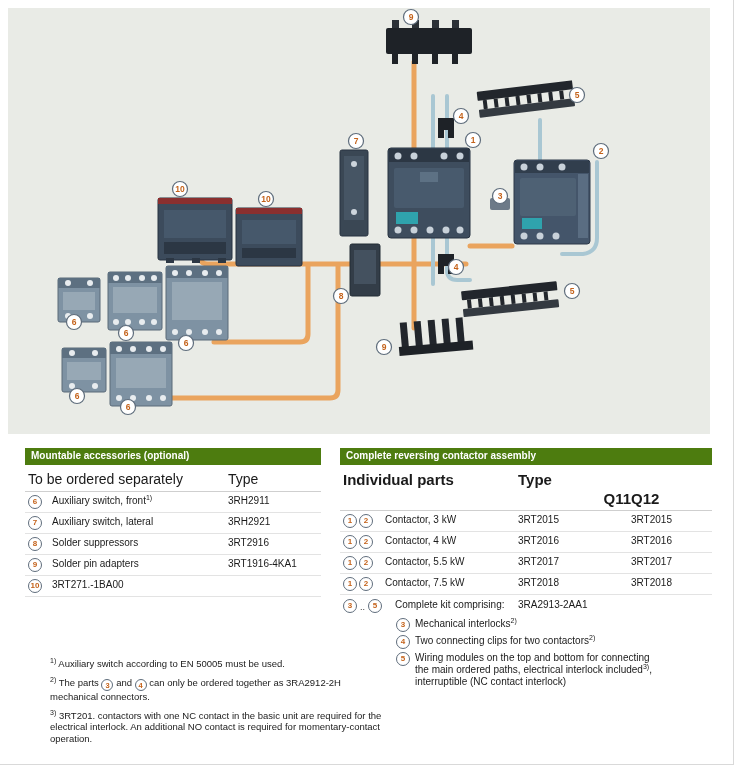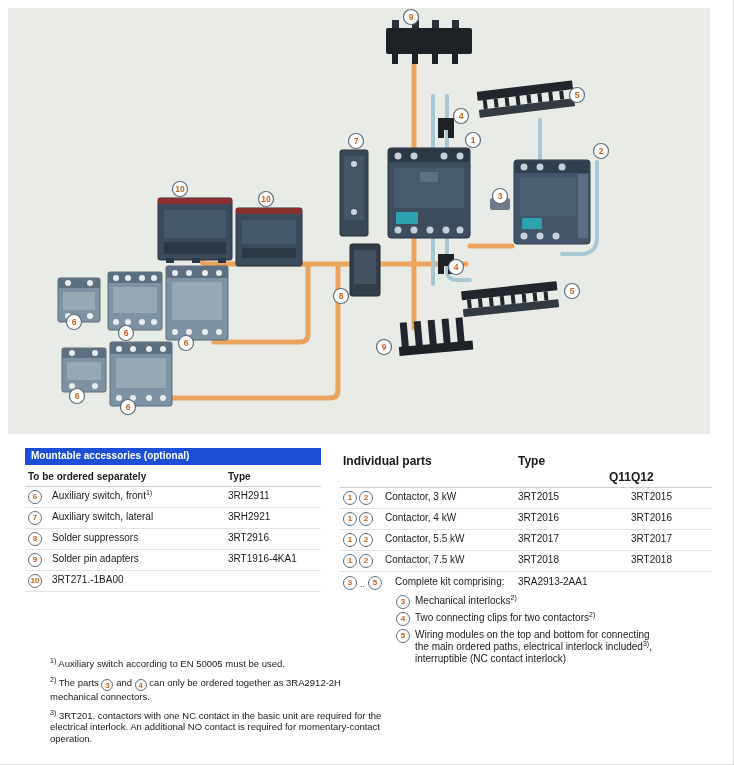--- a/index.html
+++ b/index.html
@@ -6,30 +6,30 @@
   html,body { background:#ffffff; }
   body { font-family:"Liberation Sans", sans-serif; color:#1a1a1a; }
   .page { position:relative; width:734px; height:765px; background:#fff;
           border-right:1px solid #d9d9d9; border-bottom:1px solid #d9d9d9; overflow:hidden; }
   .illustration { position:absolute; top:0; left:0; width:734px; height:440px; }
   .co-num { font-family:"Liberation Sans", sans-serif; font-size:8.5px; font-weight:bold; fill:#c4621a; }
 
   .tables-area { position:absolute; top:448px; left:0; width:734px; height:317px; }
   .tbl-left  { position:absolute; left:25px;  top:0; width:296px; }
   .tbl-right { position:absolute; left:340px; top:0; width:372px; }
-  .bar { background:#1d4ed8; color:#fff; font-size:10px; font-weight:bold;
+  .bar { background:#4d7c0f; color:#fff; font-size:10px; font-weight:bold;
          padding:2px 6px 3px; line-height:12px; }
 
-  .l-head { display:grid; grid-template-columns:200px 1fr; font-size:10px; font-weight:bold;
+  .l-head { display:grid; grid-template-columns:200px 1fr; font-size:14px; font-weight:normal;
             padding:6px 0 4px 3px; border-bottom:1px solid #cfcfcf; }
   .a-row { display:grid; grid-template-columns:24px 176px 1fr; align-items:start;
            padding:3px 0 3px 3px; border-bottom:1px solid #e3e3e3; font-size:10px; line-height:12px; }
   .a-row:last-child { border-bottom:none; }
 
-  .r-head { display:grid; grid-template-columns:175px 113px 1fr; font-size:12px; font-weight:bold;
+  .r-head { display:grid; grid-template-columns:175px 113px 1fr; font-size:15px; font-weight:bold;
             padding:6px 0 3px 3px; border-bottom:1px solid #cfcfcf; }
   .r-head .h1    { grid-column:1; grid-row:1; }
   .r-head .htype { grid-column:2; grid-row:1; }
   .r-head .hq11  { grid-column:2; grid-row:2; padding-top:2px;text-align:right; }
   .r-head .hq12  { grid-column:3; grid-row:2; padding-top:2px; }
   .r-row { display:grid; grid-template-columns:42px 133px 113px 1fr; align-items:start;
            padding:3px 0 3px 3px; border-bottom:1px solid #e3e3e3; font-size:10px; line-height:12px; }
   .r-kit { display:grid; grid-template-columns:52px 123px 113px 1fr; align-items:start;
            padding:4px 0 2px 3px; font-size:10px; line-height:12px; }
   .kit-item { display:flex; gap:5px; margin:3px 0 3px 56px; width:268px;
@@ -370,20 +370,21 @@
       </div>
 
       <div class="footnotes">
         <p class="fn"><sup>1)</sup> <span>Auxiliary switch according to EN 50005 must be used.</span></p>
         <p class="fn"><sup>2)</sup> <span>The parts</span> <span class="co">3</span> <span>and</span> <span class="co">4</span> <span>can only be ordered together as 3RA2912-2H mechanical connectors.</span></p>
         <p class="fn"><sup>3)</sup> <span>3RT201. contactors with one NC contact in the basic unit are required for the electrical interlock. An additional NO contact is required for momentary-contact operation.</span></p>
       </div>
     </section>
 
     <section class="tbl-right">
+      <div class="bar">Complete reversing contactor assembly</div>
       <div class="r-head">
         <span class="h1">Individual parts</span>
         <span class="htype">Type</span>
         <span class="hq11">Q11</span>
         <span class="hq12">Q12</span>
       </div>
 
       <div class="r-row">
         <span class="nums">
             <span class="co">1</span>

